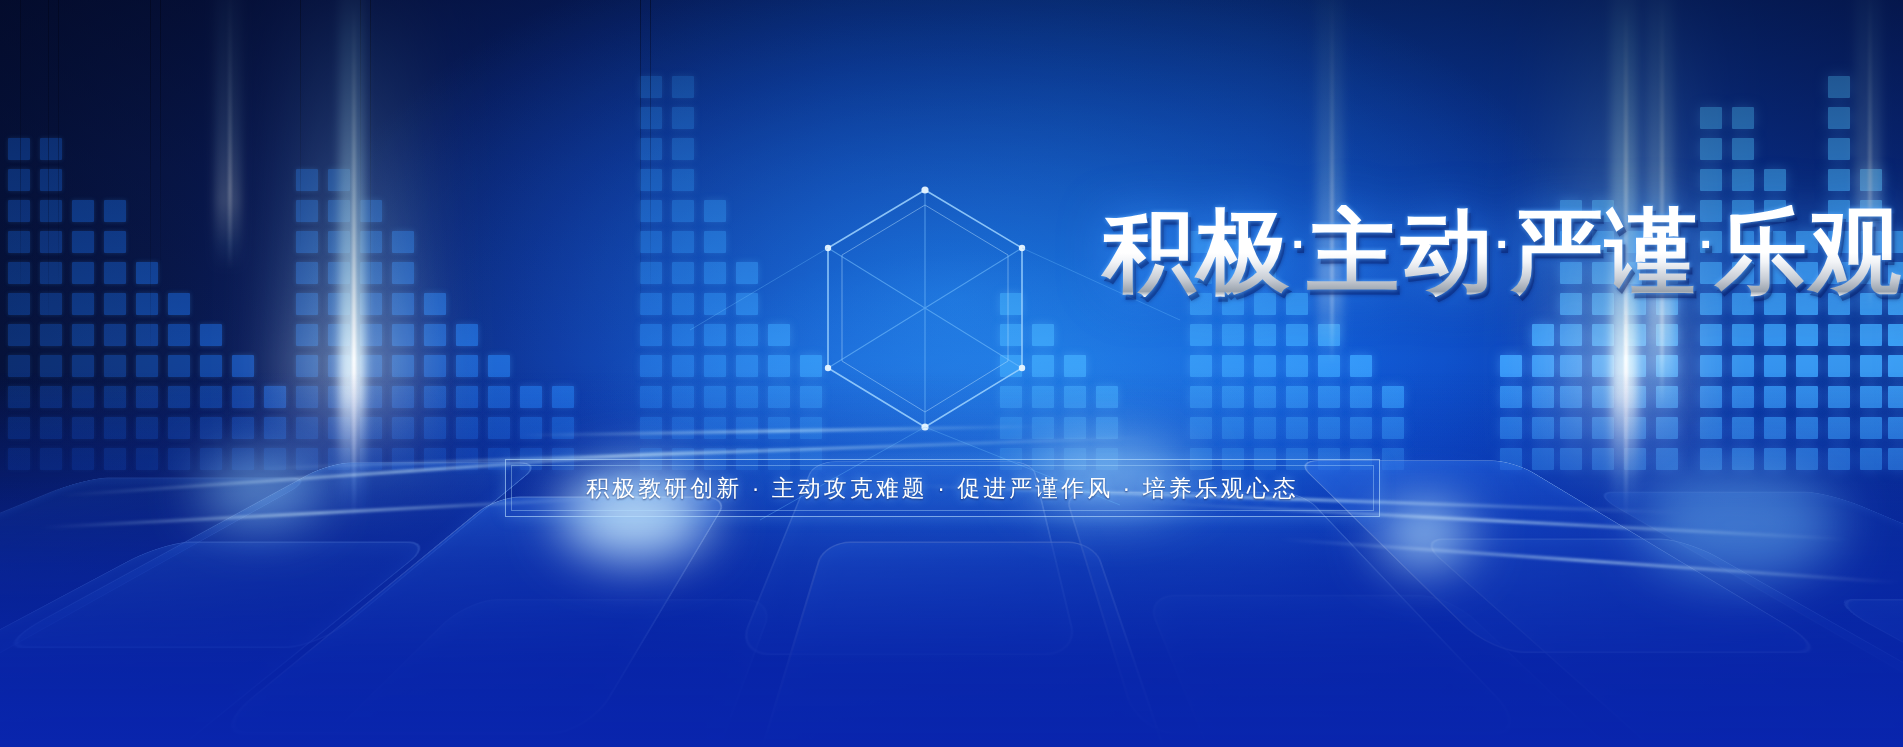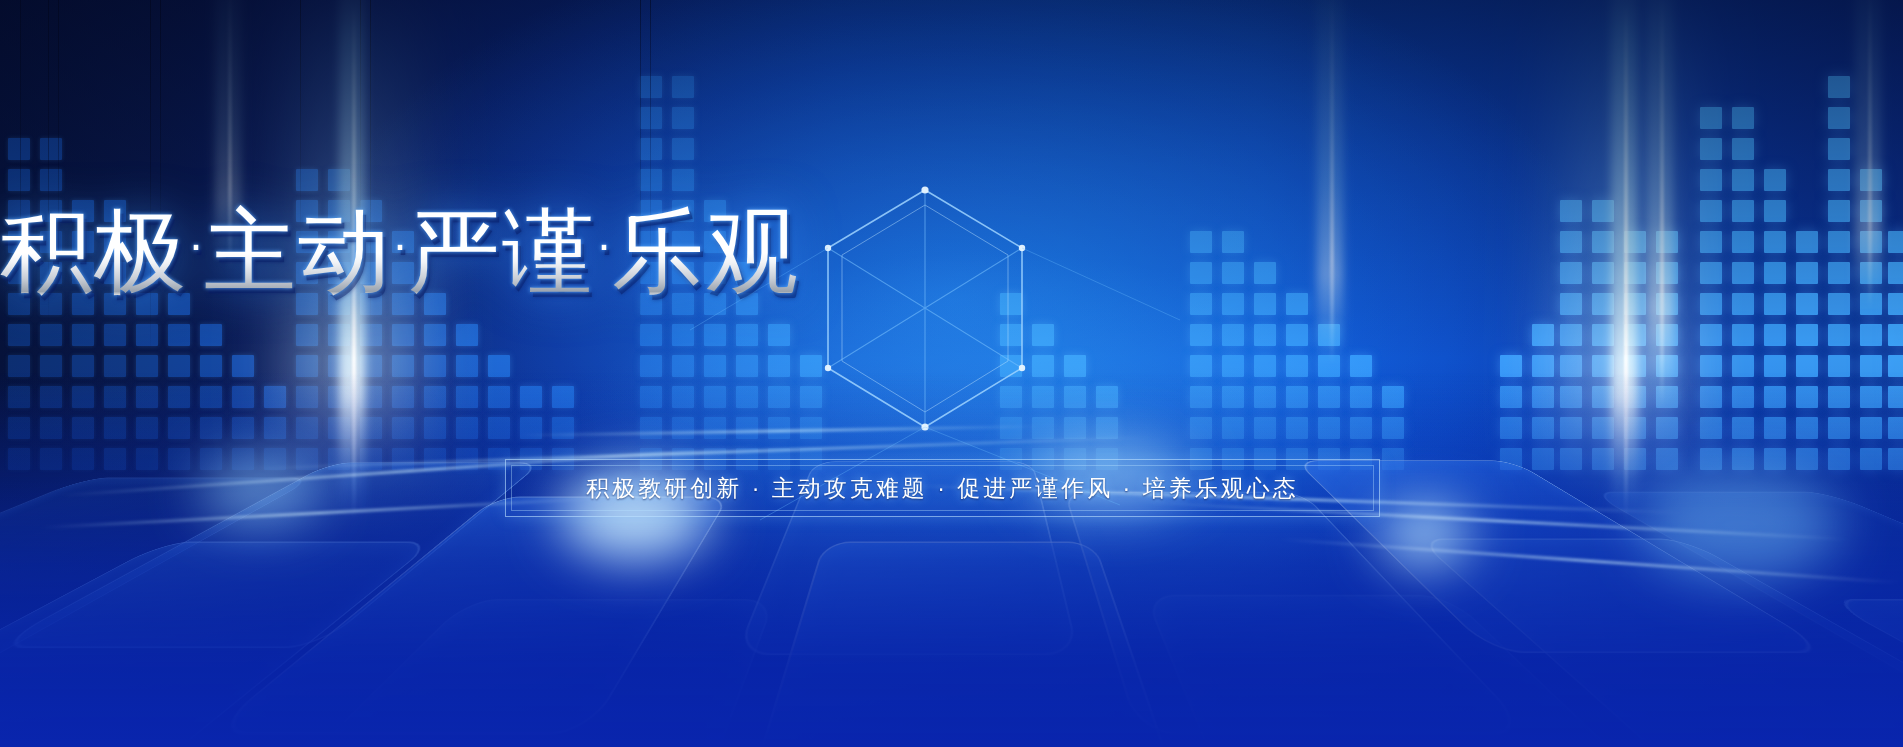--- a/index.html
+++ b/index.html
@@ -121,23 +121,23 @@
   .hotspot{position:absolute;border-radius:50%;filter:blur(26px);mix-blend-mode:screen;}
 
   
   .hex-wrap{position:absolute;left:0;top:0;width:100%;height:100%;}
 
   
   .content{position:absolute;left:0;top:0;width:100%;height:100%;}
 
   .title-main{
     position:absolute;left:0;right:0;top:205px;
-    text-align:left;
+    text-align:right;
     font-size:92px;
-    font-weight:normal;
+    font-weight:bold;
     letter-spacing:2px;
     line-height:1;
     color:#ffffff;
     background:linear-gradient(180deg,#ffffff 0%,#ffffff 52%,#f2f4f7 62%,#c9ced6 80%,#9aa3ae 94%,#ffffff 100%);
     -webkit-background-clip:text;
     background-clip:text;
     -webkit-text-fill-color:transparent;
     filter:drop-shadow(0 0 2px rgba(90,170,255,.95))
            drop-shadow(3px 5px 0px rgba(6,24,96,.55))
            drop-shadow(0 0 22px rgba(60,150,255,.55));

